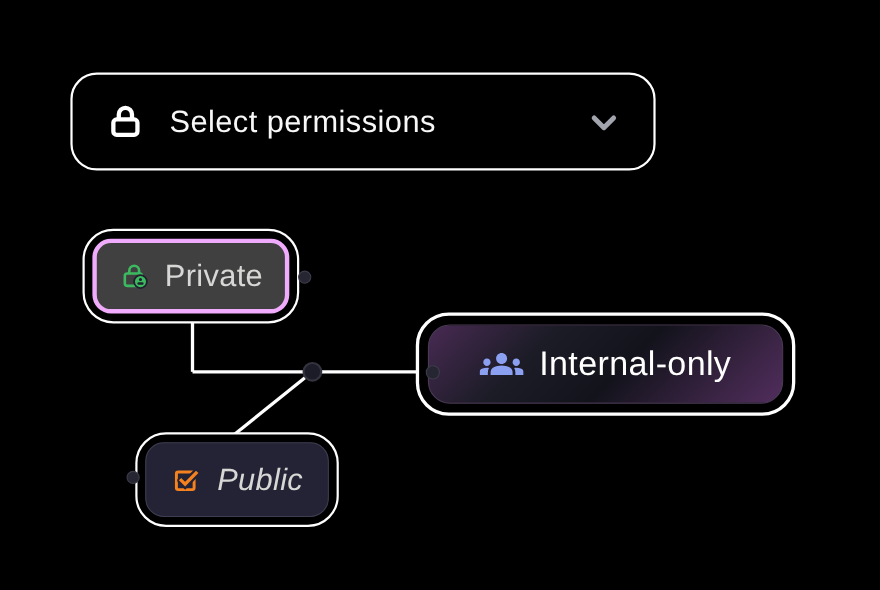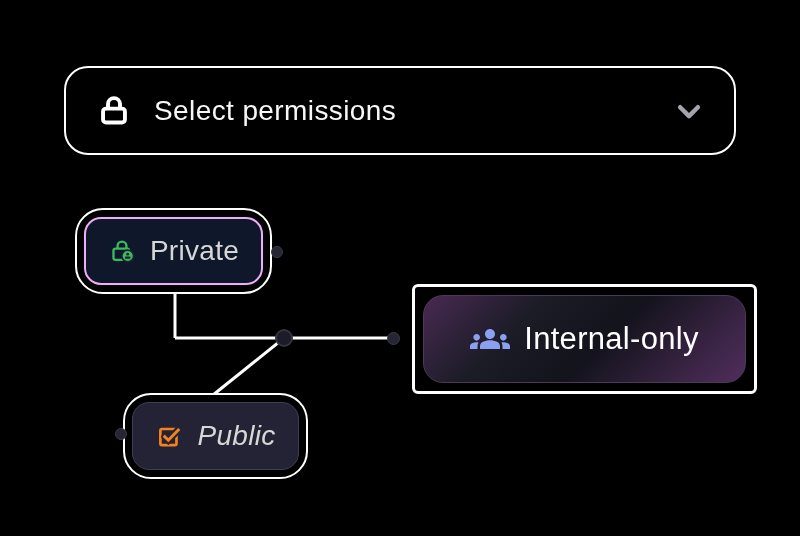--- a/index.html
+++ b/index.html
@@ -4,21 +4,21 @@
 <style>
   html,body { margin:0; padding:0; background:#000; }
   #canvas {
     position:relative; width:800px; height:536px; background:#000000;
     overflow:hidden; font-family:"Liberation Sans", sans-serif;
     -webkit-font-smoothing:antialiased;
   }
 
   
   .dropdown {
-    position:absolute; left:64px; top:66px; width:672px; height:89px;
+    position:absolute; left:64px; top:66px; width:532px; height:89px;
     box-sizing:border-box; border:2.5px solid #ffffff; border-radius:24px;
     display:flex; align-items:center; padding:0 26px 0 30px; cursor:pointer;
     background:transparent;
   }
   .dropdown-label {
     margin-left:22px; flex:1; font-size:28px; font-weight:500;
     color:#f7f7f7; letter-spacing:0.4px;
   }
 
   
@@ -30,24 +30,24 @@
     position:absolute; box-sizing:border-box; z-index:2; cursor:pointer;
     border:2.5px solid #ffffff; border-radius:28px; background:#000000;
   }
   .node-inner {
     position:absolute; inset:7px; border-radius:17px;
     display:flex; align-items:center; justify-content:center; gap:14px;
   }
   .node-label { font-size:28px; font-weight:500; color:#d7d8d5; letter-spacing:0.3px; }
 
   .node-private  { left:75px;  top:208px; width:197px; height:86px; }
-  .node-private .node-inner { background:#0f172a; border:2px solid #f0abfc; }
+  .node-private .node-inner { background:#404040; border:4px solid #f0abfc; }
 
-  .node-internal { left:412px; top:284px; width:345px; height:110px;
-                   border-width:3px; border-radius:6px; }
+  .node-internal { left:378px; top:284px; width:345px; height:94px;
+                   border-width:3px; border-radius:30px; }
   .node-internal .node-inner {
     inset:8px; border-radius:20px; border:1px solid #4a3a55;
     background:linear-gradient(135deg,#482a53 0%,#1c1c27 30%,#13131c 55%,#3c2546 84%,#512d5d 100%);
   }
   .node-internal .node-label { font-size:31px; color:#ffffff; }
 
   .node-public   { left:123px; top:393px; width:185px; height:86px;font-style:italic; }
   .node-public .node-inner { background:#242335; border:1px solid #3e3e52; }
 
   

